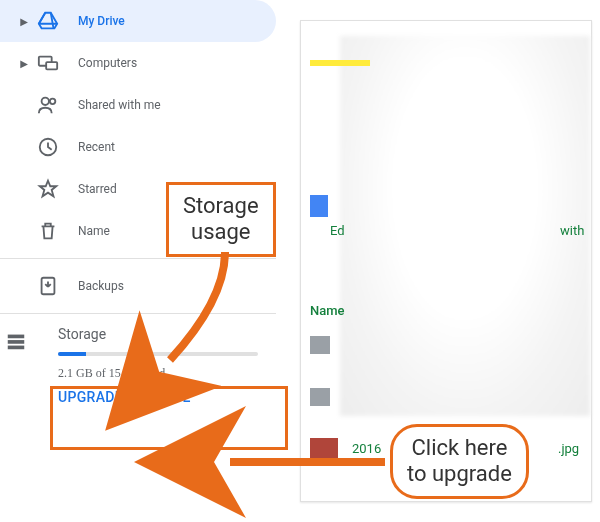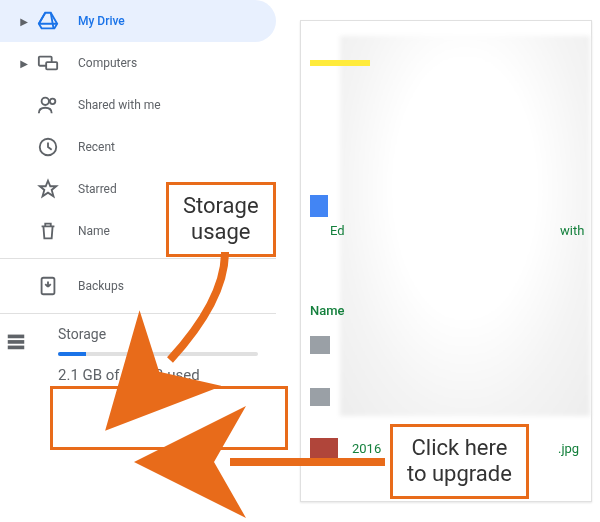--- a/index.html
+++ b/index.html
@@ -9,21 +9,21 @@
   .nav-item .caret{width:12px;display:flex;justify-content:center;color:#5f6368;font-size:10px;}
   .nav-item .icon{width:24px;height:24px;margin:0 18px 0 6px;display:flex;align-items:center;justify-content:center;}
   .nav-item .label{font-size:12px;}
   .nav-item.active{background:#e8f0fe;}
   .nav-item.active .label{color:#1a73e8;font-weight:500;}
   .divider{height:1px;background:#e0e0e0;margin:6px 0;}
   .storage-block{padding:0 0 0 58px;margin-top:6px;}
   .storage-title{font-size:14px;color:#5f6368;margin-bottom:10px;}
   .storage-bar{width:200px;height:4px;background:#e0e0e0;border-radius:2px;overflow:hidden;margin-bottom:10px;}
   .storage-bar .fill{height:100%;background:#1a73e8;width:14%;}
-  .storage-used{font-size:15px;color:#5f6368;margin-bottom:8px;}
+  .storage-used{font-size:12px;color:#5f6368;margin-bottom:8px;font-family:Liberation Serif, serif;}
   .upgrade-link{font-size:14px;font-weight:500;letter-spacing:.3px;color:#1a73e8;cursor:pointer;}
   .storage-box-outline{position:absolute;border:3px solid #e86b1a;pointer-events:none;}
   .callout{position:absolute;background:#fff;border:3px solid #e86b1a;padding:8px 14px;font-size:22px;color:#333;text-align:center;line-height:1.2;}
   .content{position:absolute;left:300px;top:20px;width:290px;height:480px;background:#fff;border:1px solid #e0e0e0;box-shadow:0 1px 2px rgba(0,0,0,.1);}
   .blur-panel{position:absolute;left:340px;top:36px;width:250px;height:380px;background:radial-gradient(ellipse at 50% 40%, #fff 40%, #f4f4f4 70%, #ededed 100%);filter:blur(2px);}
   .content-bits{position:absolute;color:#15803d;font-size:13px;}
   svg{display:block;}
 </style>
 </head>
 <body>
@@ -136,31 +136,32 @@
           </svg>
       </span>
     </div>
 
     <div class="storage-block" style="margin-top:-36px;">
       <div class="storage-title">Storage</div>
       <div class="storage-bar">
         <div class="fill"></div>
       </div>
       <div class="storage-used">2.1 GB of 15 GB used</div>
+      <div class="upgrade-link">UPGRADE STORAGE</div>
     </div>
   </div>
 
   <div class="storage-box-outline" style="left:50px;top:386px;width:232px;height:58px;"></div>
 
   <div class="callout" style="left:166px;top:182px;">
     <span style="white-space:pre-line;">Storage
 usage</span>
   </div>
 
-  <div class="callout" style="left:390px;top:424px;">
+  <div class="callout" style="left:390px;top:424px;border-radius:27px;">
     <span style="white-space:pre-line;">Click here
 to upgrade</span>
   </div>
 
   <svg style="position:absolute;left:0;top:0;pointer-events:none;" width="600" height="522">
     <defs>
       <marker id="ah" markerWidth="14" markerHeight="14" refX="2" refY="7" orient="auto">
         <path d="M0,0 L14,7 L0,14 L4,7 Z" fill="#e86b1a"></path>
       </marker>
     </defs>

